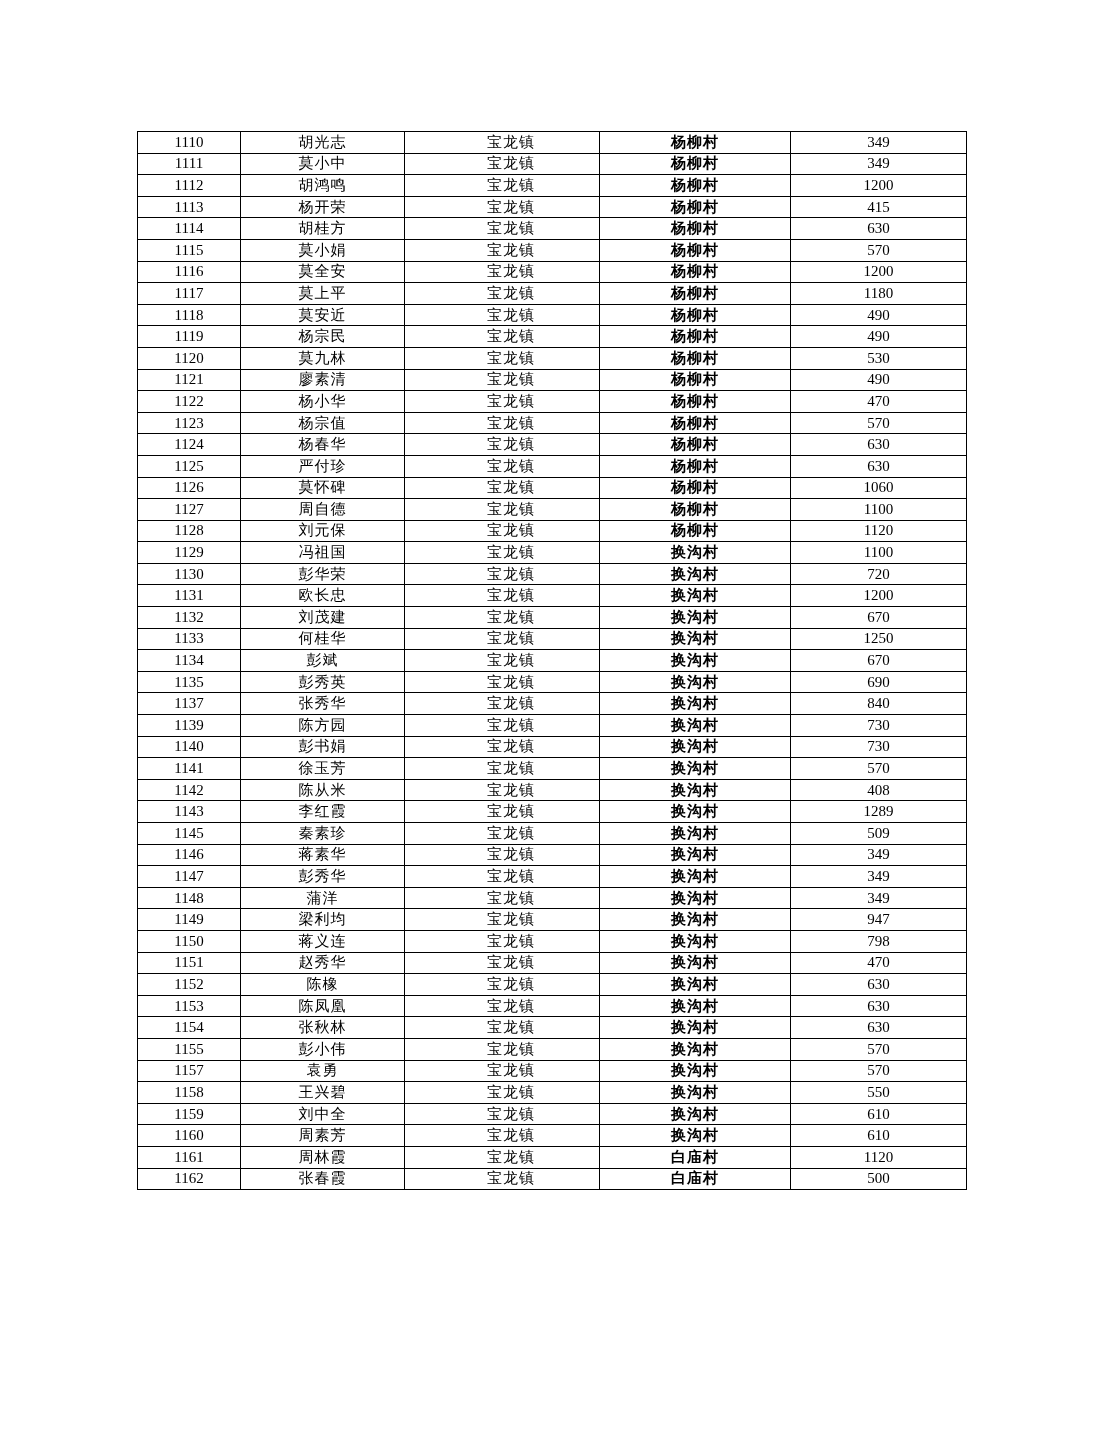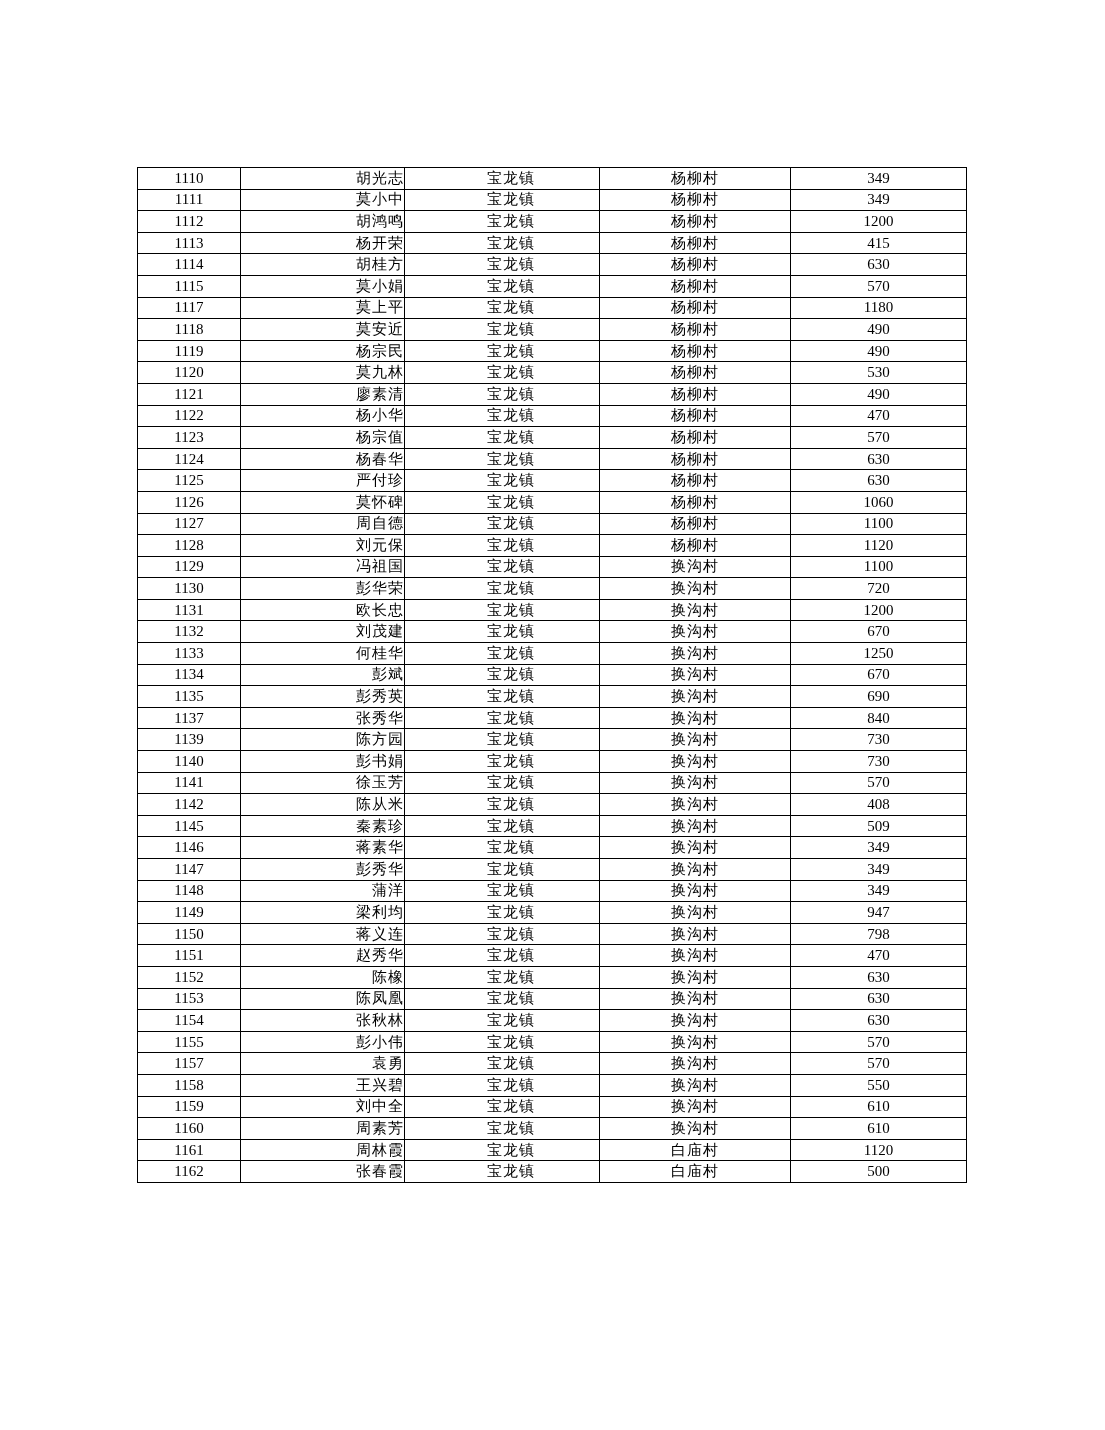--- a/index.html
+++ b/index.html
@@ -14,36 +14,35 @@
     font-family: "Liberation Serif", "DejaVu Serif", serif;
     color: #000000;
   }
   .doc-table {
     position: absolute;
     left: 137px;
     top: 131px;
     width: 829px;
     border-collapse: collapse;
     table-layout: fixed;
-    margin-top: 36px;
   }
   .doc-table td {
     border: 1px solid #000000;
     height: 20.6px;
     padding: 0;
     text-align: center;
     vertical-align: middle;
     font-size: 15px;
     line-height: 1;
     white-space: nowrap;
     overflow: hidden;
   }
-  .doc-table td.c-name { letter-spacing: 1px; text-align: right; }
+  .doc-table td.c-name { letter-spacing: 1px; }
   .doc-table td.c-town { letter-spacing: 1px; padding-left: 18px; }
-  .doc-table td.c-village { letter-spacing: 1px; }
+  .doc-table td.c-village { letter-spacing: 1px; font-weight: bold; }
 </style>
 </head>
 <body>
 
 <table class="doc-table">
   <colgroup>
     <col style="width:103px">
     <col style="width:164px">
     <col style="width:195px">
     <col style="width:191px">
@@ -86,20 +85,27 @@
         <td class="c-amount">630</td>
       </tr>
       <tr>
         <td class="c-id">1115</td>
         <td class="c-name">莫小娟</td>
         <td class="c-town">宝龙镇</td>
         <td class="c-village">杨柳村</td>
         <td class="c-amount">570</td>
       </tr>
       <tr>
+        <td class="c-id">1116</td>
+        <td class="c-name">莫全安</td>
+        <td class="c-town">宝龙镇</td>
+        <td class="c-village">杨柳村</td>
+        <td class="c-amount">1200</td>
+      </tr>
+      <tr>
         <td class="c-id">1117</td>
         <td class="c-name">莫上平</td>
         <td class="c-town">宝龙镇</td>
         <td class="c-village">杨柳村</td>
         <td class="c-amount">1180</td>
       </tr>
       <tr>
         <td class="c-id">1118</td>
         <td class="c-name">莫安近</td>
         <td class="c-town">宝龙镇</td>
@@ -252,20 +258,27 @@
         <td class="c-town">宝龙镇</td>
         <td class="c-village">换沟村</td>
         <td class="c-amount">570</td>
       </tr>
       <tr>
         <td class="c-id">1142</td>
         <td class="c-name">陈从米</td>
         <td class="c-town">宝龙镇</td>
         <td class="c-village">换沟村</td>
         <td class="c-amount">408</td>
+      </tr>
+      <tr>
+        <td class="c-id">1143</td>
+        <td class="c-name">李红霞</td>
+        <td class="c-town">宝龙镇</td>
+        <td class="c-village">换沟村</td>
+        <td class="c-amount">1289</td>
       </tr>
       <tr>
         <td class="c-id">1145</td>
         <td class="c-name">秦素珍</td>
         <td class="c-town">宝龙镇</td>
         <td class="c-village">换沟村</td>
         <td class="c-amount">509</td>
       </tr>
       <tr>
         <td class="c-id">1146</td>

